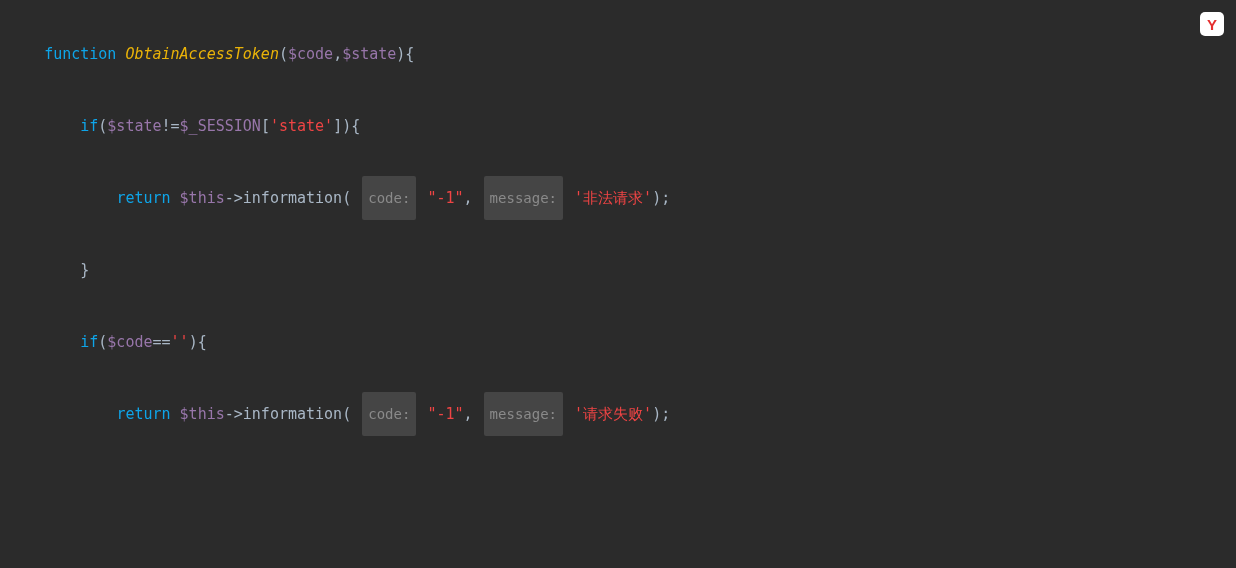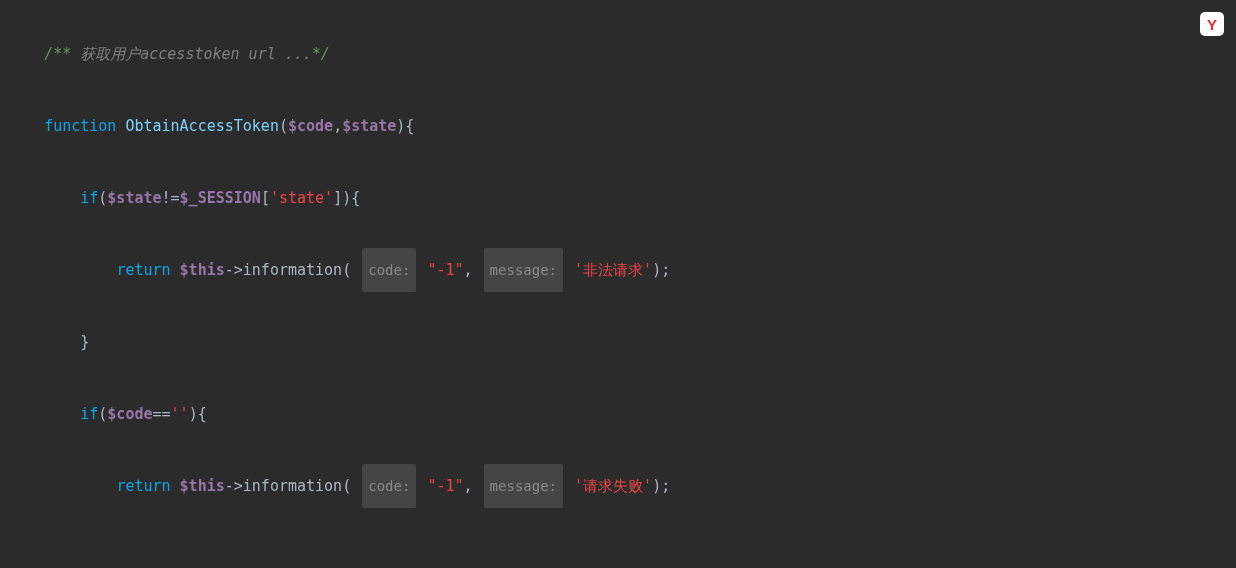--- a/index.html
+++ b/index.html
@@ -14,22 +14,22 @@
     position: relative;
   }
   .code-area {
     padding: 0 8px;
     line-height: 2.4;
     white-space: pre;
   }
   .doc-comment { color: #629755; font-style: italic; }
   .doc-comment-inner { color: #808080; font-style: italic; }
   .keyword { color: #0ea5e9; }
-  .func-decl { color: #7dd3fc; }
-  .var { color: #9876aa; font-weight: bold; }
+  .func-decl { color: #eab308; font-style: italic; }
+  .var { color: #9876aa; }
   .string { color: #ef4444; }
   .paren { color: #a9b7c6; }
   .op { color: #a9b7c6; }
   .param-hint {
     background: #454545;
     color: #8a8a8a;
     padding: 14px 6px;
     border-radius: 2px;
     font-size: 14px;
     margin: 0 2px;
@@ -51,21 +51,20 @@
     font-family: sans-serif;
   }
   .line { display: block; }
 </style>
 </head>
 <body>
 
 <div class="badge">Y</div>
 
 <div class="code-area">
-<span class="line">    <span class="doc-comment">/**</span><span class="doc-comment-inner"> 获取用户accesstoken url ...</span><span class="doc-comment">*/</span></span>
 <span class="line">    <span class="keyword">function</span> <span class="func-decl">ObtainAccessToken</span><span class="paren">(</span><span class="var">$code</span><span class="paren">,</span><span class="var">$state</span><span class="paren">){</span></span>
 <span class="line">        <span class="keyword">if</span><span class="paren">(</span><span class="var">$state</span><span class="op">!=</span><span class="var">$_SESSION</span><span class="paren">[</span><span class="string">'state'</span><span class="paren">]){</span></span>
 <span class="line">            <span class="keyword">return</span> <span class="var">$this</span><span class="op">-&gt;</span><span>information</span><span class="paren">(</span> <span class="param-hint">code:</span> <span class="string">"-1"</span><span class="paren">,</span> <span class="param-hint">message:</span> <span class="string">'非法请求'</span><span class="paren">);</span></span>
 <span class="line">        <span class="paren">}</span></span>
 <span class="line">        <span class="keyword">if</span><span class="paren">(</span><span class="var">$code</span><span class="op">==</span><span class="string">''</span><span class="paren">){</span></span>
 <span class="line">            <span class="keyword">return</span> <span class="var">$this</span><span class="op">-&gt;</span><span>information</span><span class="paren">(</span> <span class="param-hint">code:</span> <span class="string">"-1"</span><span class="paren">,</span> <span class="param-hint">message:</span> <span class="string">'请求失败'</span><span class="paren">);</span></span>
 
 
 
 

